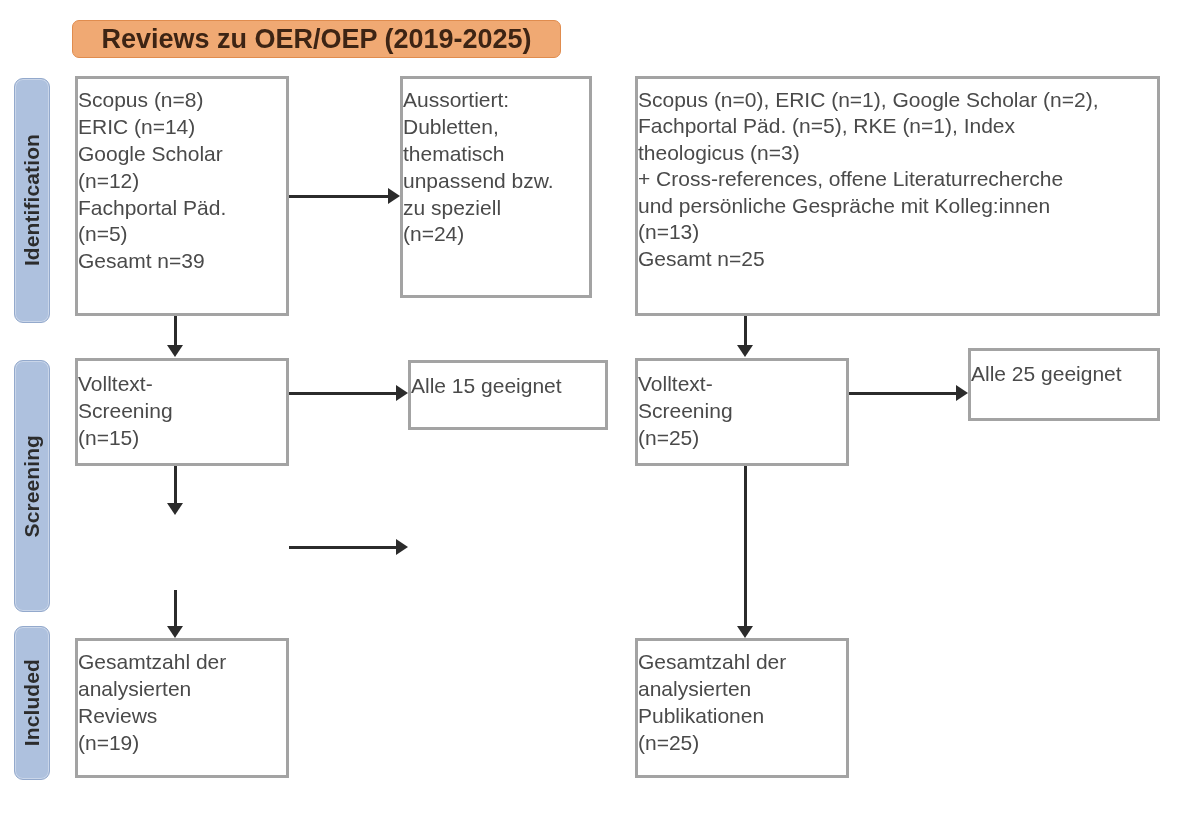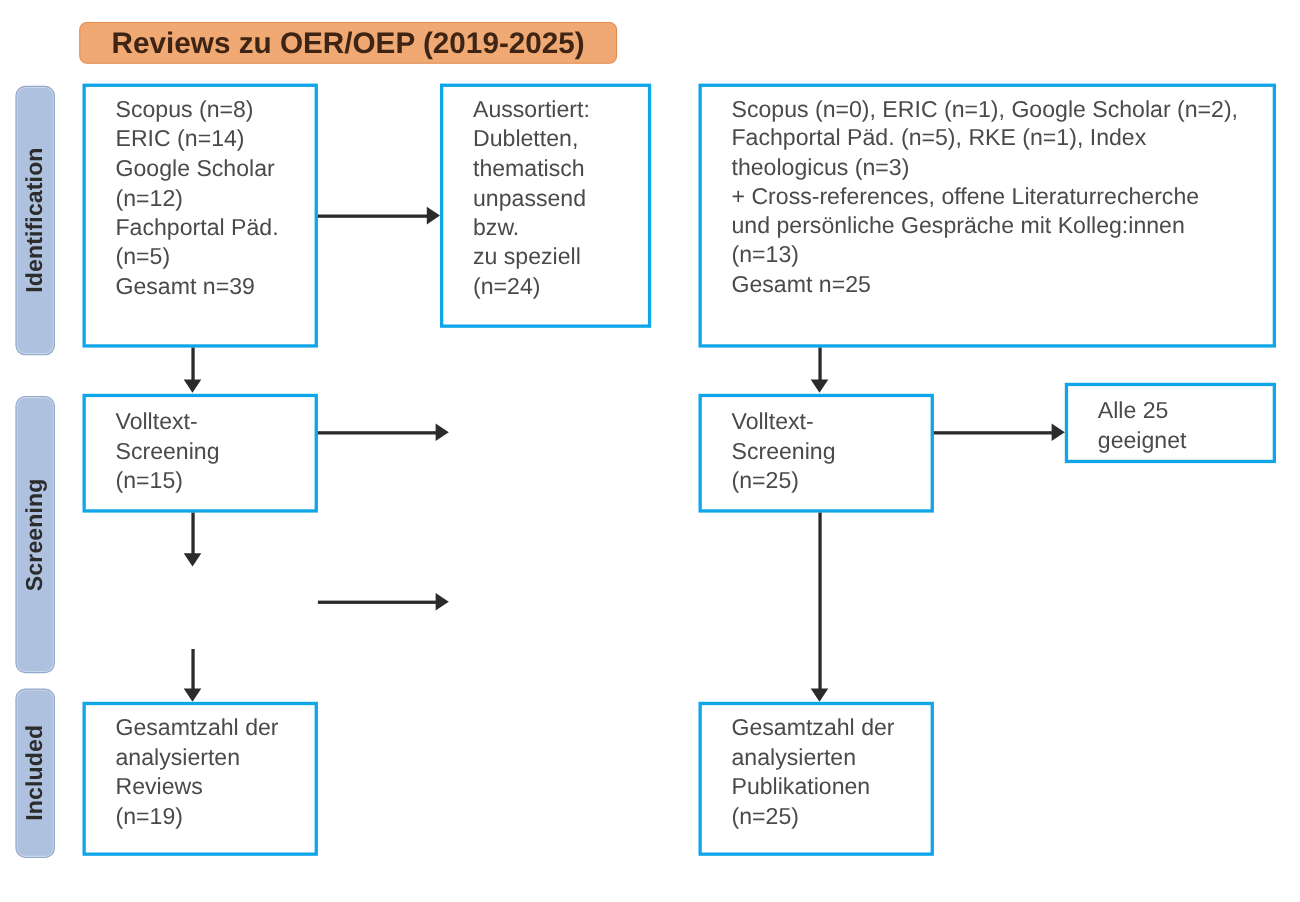--- a/index.html
+++ b/index.html
@@ -53,23 +53,23 @@
     color: #3d2414;
     font-size: 27px;
     font-weight: 700;
     white-space: nowrap;
   }
 
   
   .node {
     position: absolute;
     background: #ffffff;
-    border: 3px solid #0ea5e9;
+    border: 3px solid #a3a3a3;
     box-sizing: border-box;
-    padding: 8px 10px 6px 27px;
+    padding: 8px 10px 6px 0;
   }
   .node .node-text {
     font-size: 21px;
     line-height: 1.28;
     color: #4a4a4a;
     white-space: pre-line;
     font-weight: 400;
   }
   .node.tight .node-text { line-height: 1.26; }
   .node.compact { padding-top: 10px; }
@@ -141,20 +141,23 @@
 
   <div class="conn v" style="left:174px; top:316px; height:36px;"></div>
   <div class="arrowhead down" style="left:167px; top:345px;"></div>
 
   <div class="node compact" style="left:75px; top:358px; width:214px; height:108px;">
     <span class="node-text">Volltext-
 Screening
 (n=15)</span>
   </div>
 
+  <div class="node compact" style="left:408px; top:360px; width:200px; height:70px;">
+    <span class="node-text">Alle 15 geeignet</span>
+  </div>
 
   <div class="conn h" style="left:289px; top:392px; width:108px;"></div>
   <div class="arrowhead right" style="left:396px; top:385px;"></div>
 
   <div class="conn v" style="left:174px; top:466px; height:44px;"></div>
   <div class="arrowhead down" style="left:167px; top:503px;"></div>
 
 
 
   <div class="conn h" style="left:289px; top:546px; width:108px;"></div>

